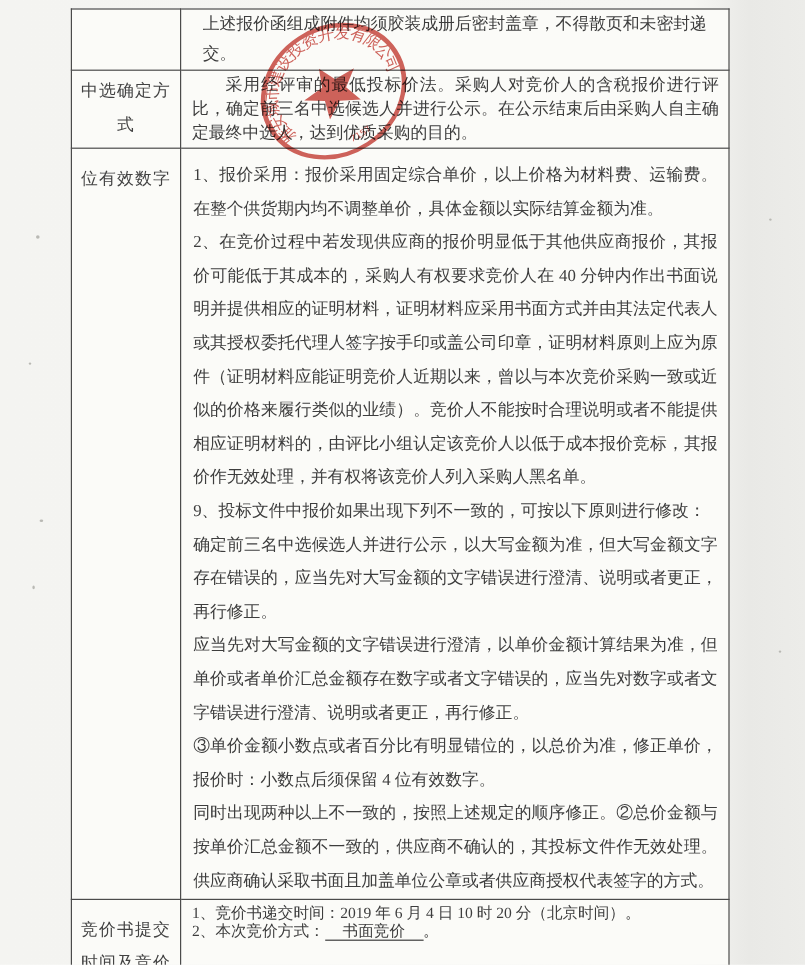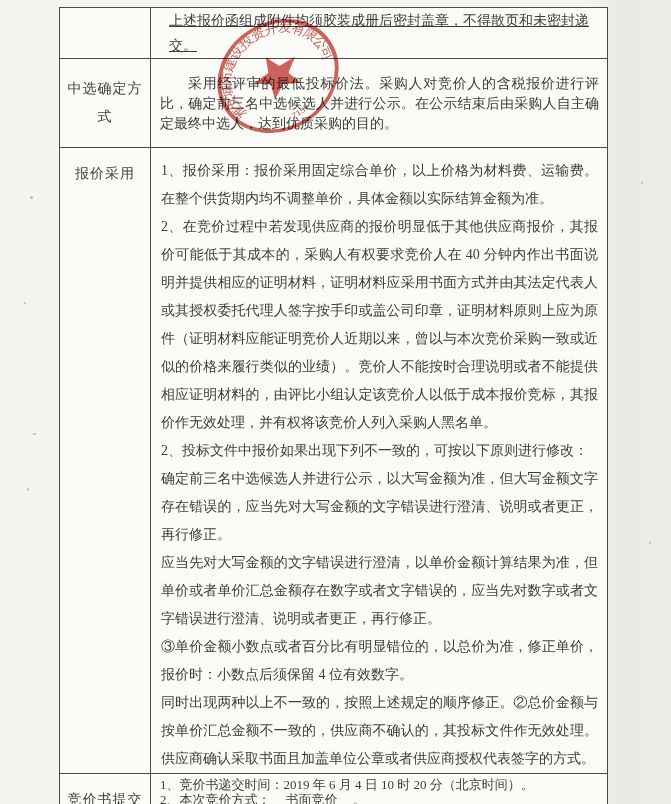--- a/index.html
+++ b/index.html
@@ -12,25 +12,25 @@
   .doc-table{
     position:absolute;left:59px;top:7px;width:548px;height:782px;
     border-collapse:collapse;table-layout:fixed;background:#fbfbf8;
   }
   .doc-table td{
     border:1px solid #4b4b4b;vertical-align:top;overflow:hidden;
     font-size:14px;line-height:28px;
   }
   td.hdr{
     text-align:center;letter-spacing:1px;color:#424242;
-    padding:16px 2px;
+    padding:4px 2px;
   }
   td.hdr.mid{vertical-align:middle;}
   td.hdr.top{padding-top:12px;}
-  .r1{height:27px;text-decoration:underline;}
+  .r1{height:27px;}
   .r2{height:43px;}
   .r3{height:572px;}
   .r4{height:140px;}
   td.c1{padding:0 8px 0 18px;line-height:25px;vertical-align:middle;}
   td.c2{padding:1px 8px 0 9px;line-height:20px;text-align:justify;vertical-align:middle;margin-top:37px;}
   td.c2 .indent{text-indent:2em;display:block;}
   td.c3{padding:9px 9px 0 10px;text-align:justify;}
   td.c3 .para{margin:0;}
   td.c4{padding:3px 8px 0 9px;font-size:13px;line-height:15.4px;text-align:justify;}
   .hdr4{line-height:28px;padding-top:8px;}
@@ -57,25 +57,25 @@
     <td class="hdr"></td>
     <td class="c1">上述报价函组成附件均须胶装成册后密封盖章，不得散页和未密封递交。</td>
   </tr>
   <tr class="r2">
     <td class="hdr mid">中选确定方式</td>
     <td class="c2">
           <span class="indent">采用经评审的最低投标价法。采购人对竞价人的含税报价进行评比，确定前三名中选候选人并进行公示。在公示结束后由采购人自主确定最终中选人，达到优质采购的目的。</span>
         </td>
   </tr>
   <tr class="r3">
-    <td class="hdr top">报价采用</td>
+    <td class="hdr top">位有效数字</td>
     <td class="c3" id="quote-paragraphs">
           <div class="para">1、报价采用：报价采用固定综合单价，以上价格为材料费、运输费。在整个供货期内均不调整单价，具体金额以实际结算金额为准。</div>
           <div class="para">2、在竞价过程中若发现供应商的报价明显低于其他供应商报价，其报价可能低于其成本的，采购人有权要求竞价人在 40 分钟内作出书面说明并提供相应的证明材料，证明材料应采用书面方式并由其法定代表人或其授权委托代理人签字按手印或盖公司印章，证明材料原则上应为原件（证明材料应能证明竞价人近期以来，曾以与本次竞价采购一致或近似的价格来履行类似的业绩）。竞价人不能按时合理说明或者不能提供相应证明材料的，由评比小组认定该竞价人以低于成本报价竞标，其报价作无效处理，并有权将该竞价人列入采购人黑名单。</div>
-          <div class="para">2、投标文件中报价如果出现下列不一致的，可按以下原则进行修改：</div>
+          <div class="para">9、投标文件中报价如果出现下列不一致的，可按以下原则进行修改：</div>
           <div class="para">确定前三名中选候选人并进行公示，以大写金额为准，但大写金额文字存在错误的，应当先对大写金额的文字错误进行澄清、说明或者更正，再行修正。</div>
           <div class="para">应当先对大写金额的文字错误进行澄清，以单价金额计算结果为准，但单价或者单价汇总金额存在数字或者文字错误的，应当先对数字或者文字错误进行澄清、说明或者更正，再行修正。</div>
           <div class="para">③单价金额小数点或者百分比有明显错位的，以总价为准，修正单价，报价时：小数点后须保留 4 位有效数字。</div>
           <div class="para">同时出现两种以上不一致的，按照上述规定的顺序修正。②总价金额与按单价汇总金额不一致的，供应商不确认的，其投标文件作无效处理。供应商确认采取书面且加盖单位公章或者供应商授权代表签字的方式。</div>
         </td>
   </tr>
   <tr class="r4">
     <td class="hdr top hdr4">竞价书提交时间及竞价方式</td>
     <td class="c4" id="submission-lines">
           <div><span>1、竞价书递交时间：2019 年 6 月 4 日 10 时 20 分（北京时间）。</span></div>

